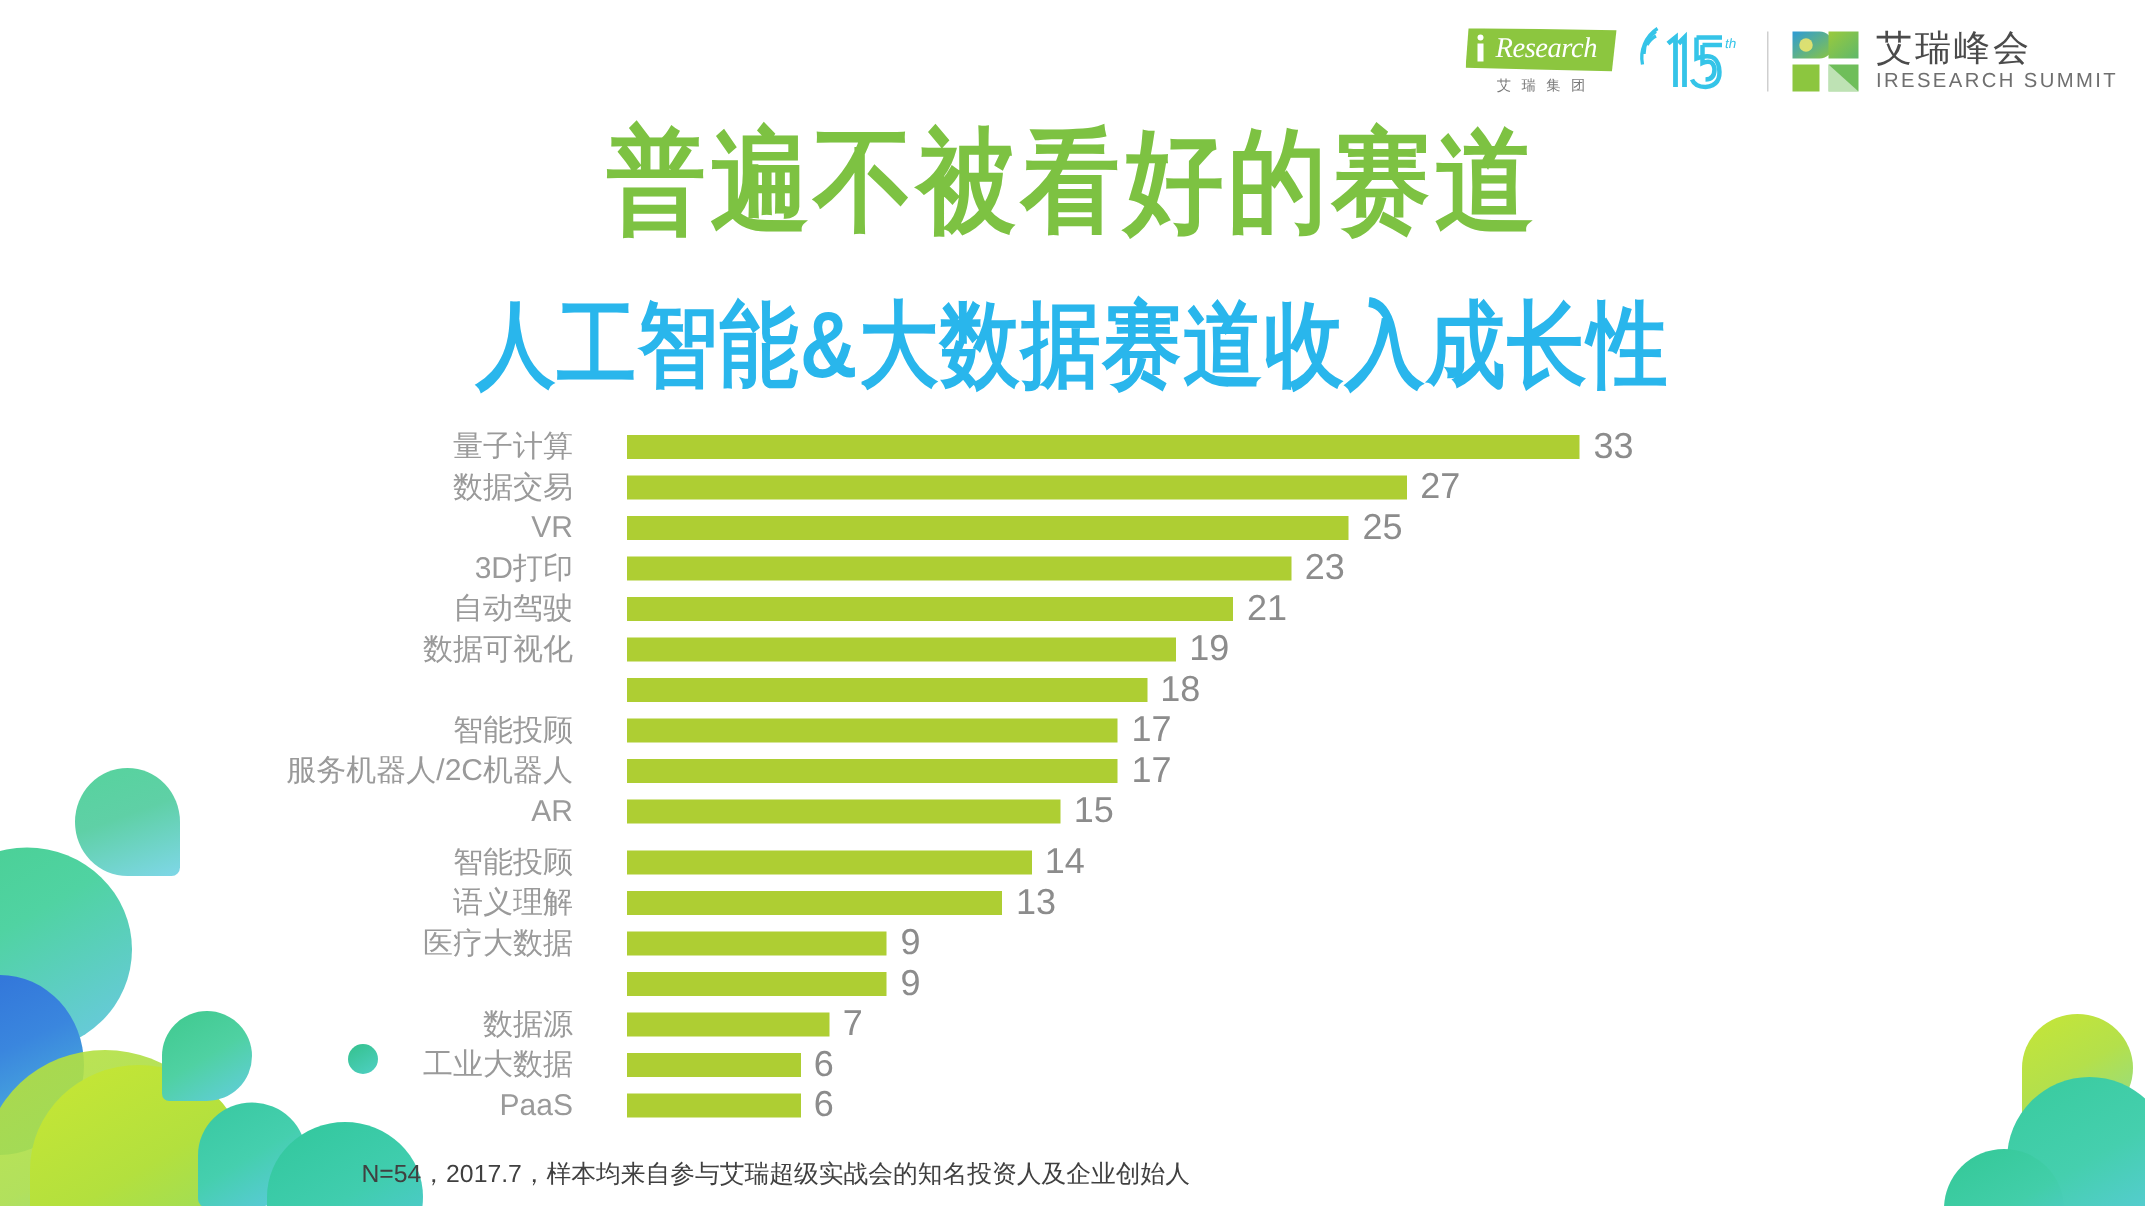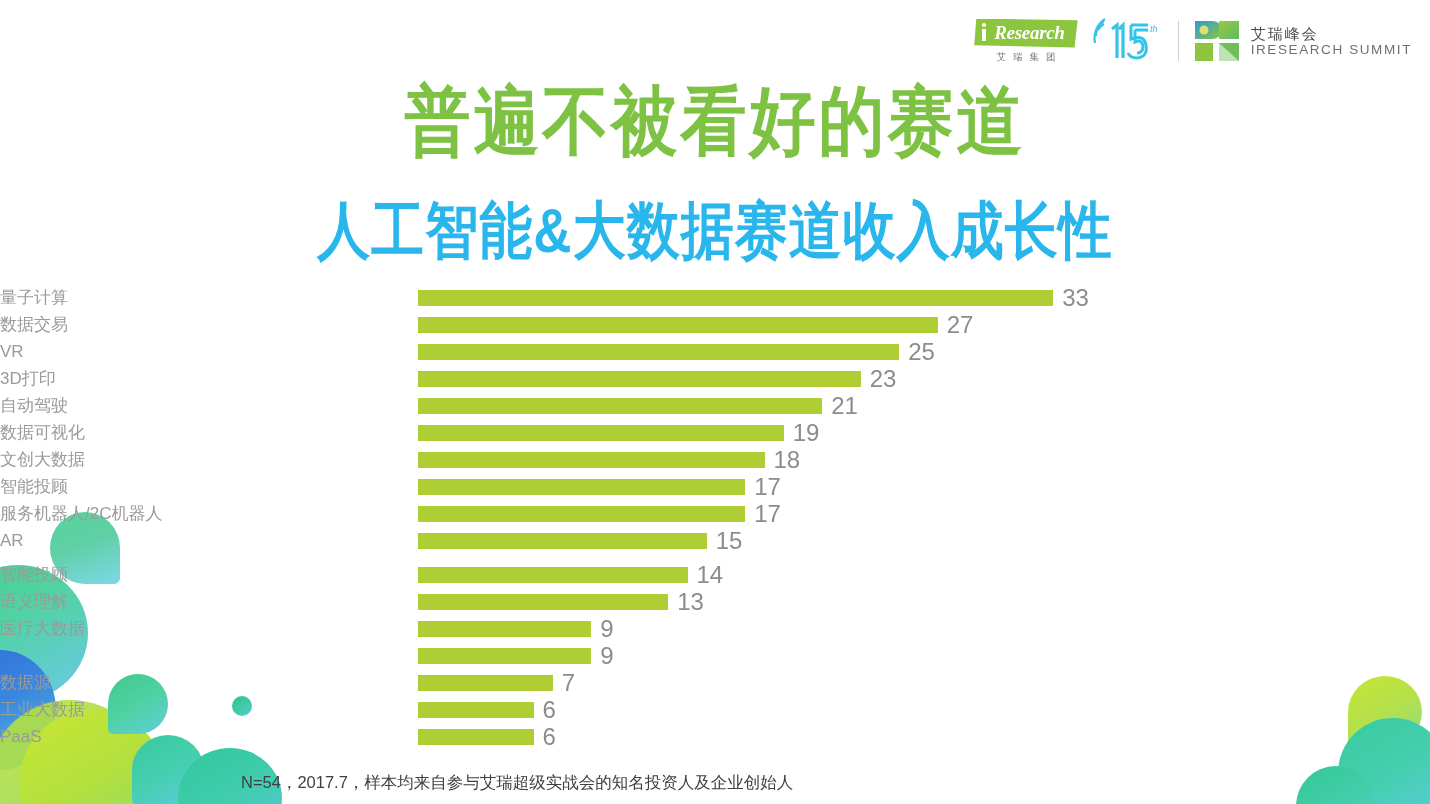--- a/index.html
+++ b/index.html
@@ -54,21 +54,21 @@
     gap: 3px;
   }
   .iresearch-badge {
     position: relative;
     background: #8CC63F;
     padding: 3px 13px 4px 20px;
     clip-path: polygon(2% 0, 100% 6%, 97% 100%, 0 92%);
   }
   .iresearch-badge .word {
     font-family: "Liberation Serif", "DejaVu Serif", serif;
-    font-weight: bold;
+    font-weight: normal;
     font-style: italic;
     font-size: 19px;
     color: #ffffff;
     letter-spacing: -0.3px;
   }
   .iresearch-badge .dot-i {
     position: absolute;
     left: 8px;
     top: 4px;
     width: 4px;
@@ -109,21 +109,21 @@
   .summit-icon {
     width: 48px;
     height: 44px;
   }
   .summit-text {
     display: flex;
     flex-direction: column;
     gap: 2px;
   }
   .summit-cn {
-    font-size: 15px;
+    font-size: 24px;
     color: #4b4b4b;
     letter-spacing: 2px;
     line-height: 1;
   }
   .summit-en {
     font-size: 13.5px;
     color: #6f6f6f;
     letter-spacing: 1.6px;
     line-height: 1;
   }
@@ -171,23 +171,24 @@
     display: flex;
     align-items: center;
   }
   .row.gap-before {
     margin-top: 7px;
   }
   .row-label {
     position: absolute;
     left: 0;
     width: 400px;
+    text-align: right;
     padding-right: 18px;
     box-sizing: border-box;
-    font-size: 17px;
+    font-size: 20px;
     color: #9a9a9a;
     line-height: 1;
   }
   .bar-wrap {
     position: absolute;
     left: 418px;
     display: flex;
     align-items: center;
   }
   .bar {
@@ -332,21 +333,20 @@
         </div>
       </div>
       <div class="row">
         <div class="row-label">数据可视化</div>
         <div class="bar-wrap">
           <div class="bar" style="width: 365.75px; background: rgb(174, 206, 51);"></div>
           <div class="bar-value">19</div>
         </div>
       </div>
       <div class="row">
-        <div class="row-label">文创大数据</div>
         <div class="bar-wrap">
           <div class="bar" style="width: 346.5px; background: rgb(174, 206, 51);"></div>
           <div class="bar-value">18</div>
         </div>
       </div>
       <div class="row">
         <div class="row-label">智能投顾</div>
         <div class="bar-wrap">
           <div class="bar" style="width: 327.25px; background: rgb(174, 206, 51);"></div>
           <div class="bar-value">17</div>

